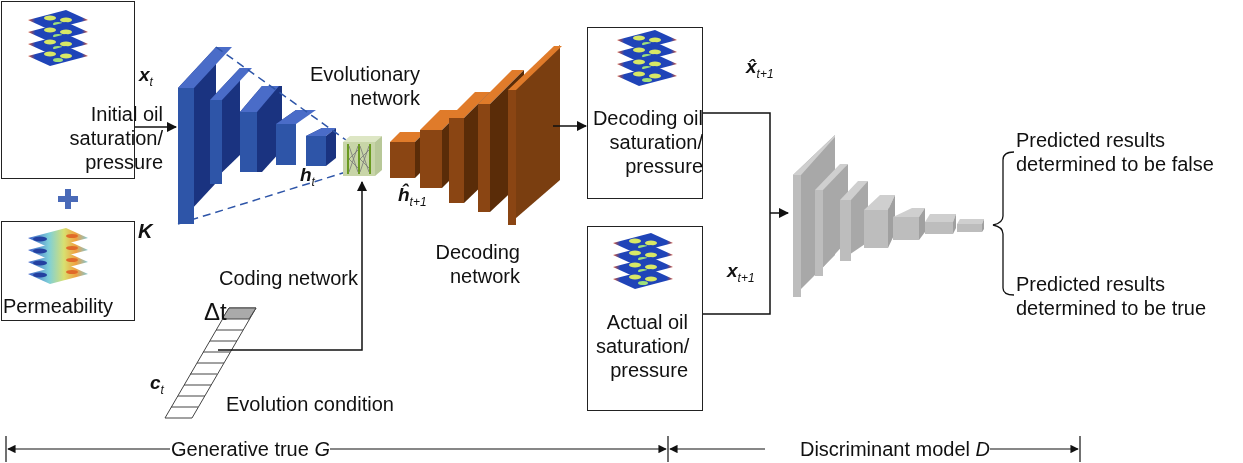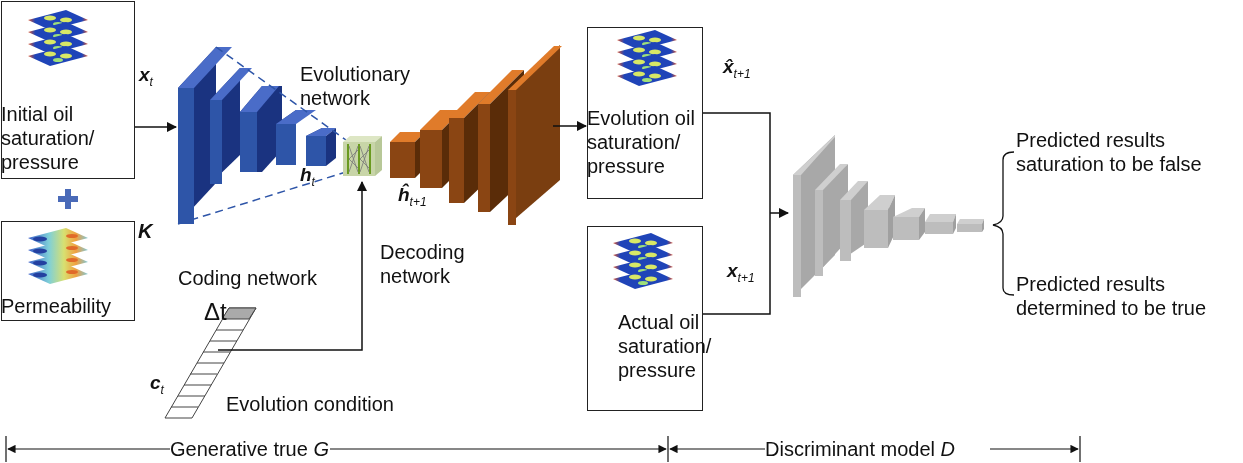--- a/index.html
+++ b/index.html
@@ -1,20 +1,20 @@
 <!DOCTYPE html>
 <html><head>
 <meta charset="utf-8">
 <style>
   html, body { margin:0; padding:0; background:#ffffff; }
   body { width:1243px; height:463px; position:relative; overflow:hidden;
          font-family:"Liberation Sans", sans-serif; color:#111; }
   .abs { position:absolute; }
   .box { position:absolute; border:1.5px solid #222; background:#fff; box-sizing:border-box; }
-  .lbl { position:absolute; font-size:20px; line-height:24px; text-align:left; color:#111; }
+  .lbl { position:absolute; font-size:20px; line-height:24px; text-align:right; color:#111; }
   .sym { position:absolute; font-size:19px; font-weight:bold; font-style:italic; }
   .sym sub { font-size:12px; font-weight:normal; font-style:italic; }
   svg.full { position:absolute; left:0; top:0; }
 </style>
 </head>
 <body>
 
 <svg class="full" width="1243" height="463">
   <defs>
     <marker id="arr" viewBox="0 0 10 10" refX="9" refY="5" markerWidth="7" markerHeight="7" orient="auto">
@@ -216,37 +216,37 @@
   <div>Decoding</div>
   <div>network</div>
 </div>
 
 <div class="abs" style="left:204px;top:298px;font-size:24px;"><span style="font-style:normal;">Δt</span></div>
 <div class="sym" style="left:150px;top:372px;"><span>c</span><sub>t</sub></div>
 <div class="lbl" style="left:190px;top:392px;width:200px;text-align:left;margin-left:36px;">Evolution condition</div>
 
 <div class="box" style="left:587px;top:27px;width:116px;height:172px;background:transparent;"></div>
 <div class="lbl" style="left:587px;top:106px;width:116px;">
-  <div>Evolution oil</div>
+  <div>Decoding oil</div>
   <div>saturation/</div>
   <div>pressure</div>
 </div>
-<div class="sym" style="left:723px;top:56px;"><span>x̂</span><sub>t+1</sub></div>
+<div class="sym" style="left:746px;top:56px;"><span>x̂</span><sub>t+1</sub></div>
 
 <div class="box" style="left:587px;top:226px;width:116px;height:185px;background:transparent;"></div>
-<div class="lbl" style="left:618px;top:310px;width:92px;">
+<div class="lbl" style="left:596px;top:310px;width:92px;">
   <div>Actual oil</div>
   <div>saturation/</div>
   <div>pressure</div>
 </div>
 <div class="sym" style="left:727px;top:260px;"><span>x</span><sub>t+1</sub></div>
 
 <div class="lbl" style="left:1016px;top:128px;text-align:left;">
   <div>Predicted results</div>
-  <div>saturation to be false</div>
+  <div>determined to be false</div>
 </div>
 <div class="lbl" style="left:1016px;top:272px;text-align:left;">
   <div>Predicted results</div>
   <div>determined to be true</div>
 </div>
 
 <div class="lbl" style="left:170px;top:437px;width:160px;"><span>Generative true </span><i>G</i></div>
 <div class="lbl" style="left:765px;top:437px;width:225px;"><span>Discriminant model </span><i>D</i></div>
 
 </body></html>

